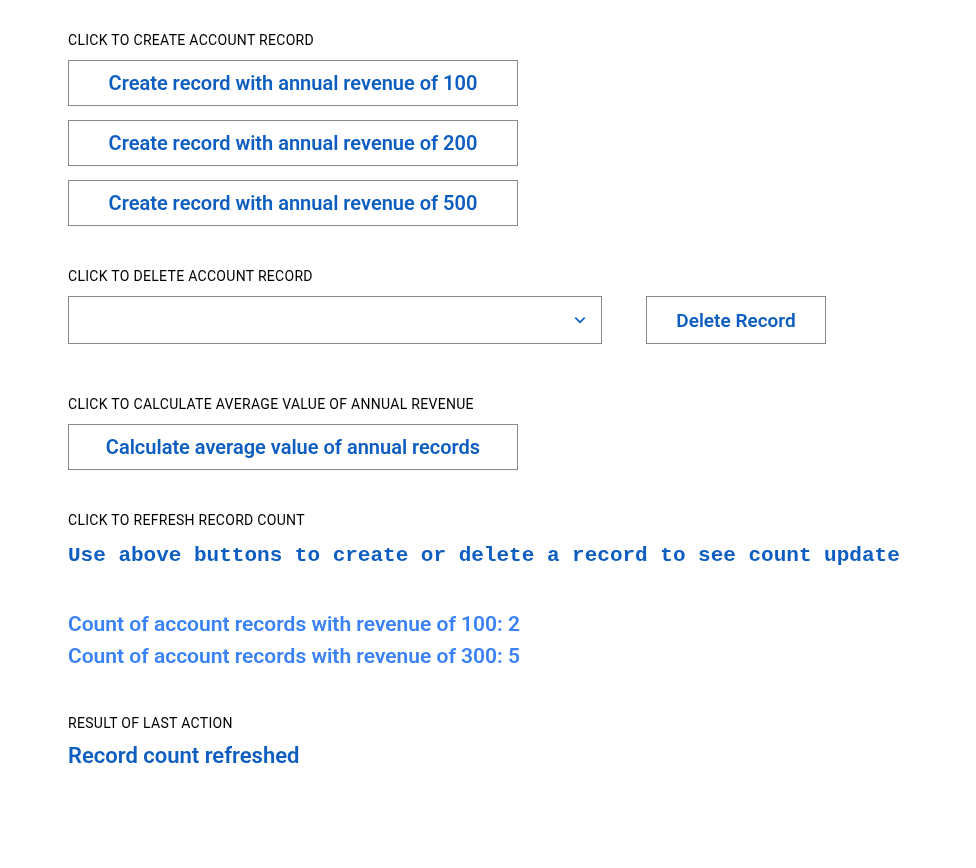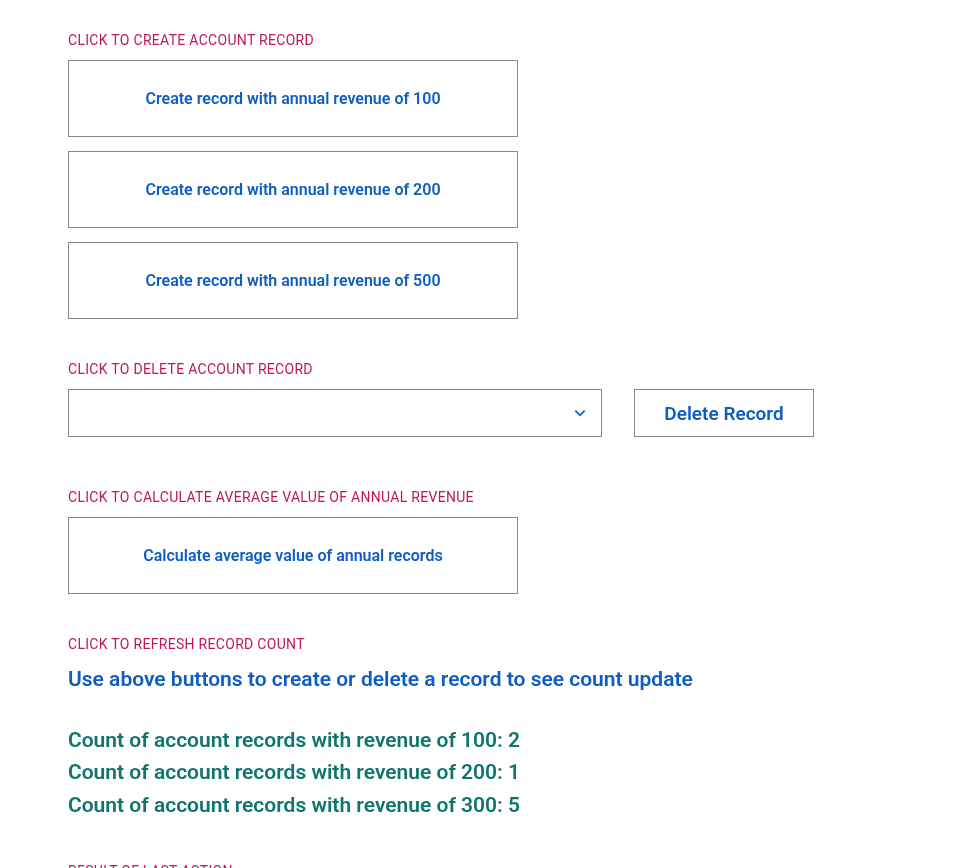--- a/index.html
+++ b/index.html
@@ -9,33 +9,33 @@
     }
     body {
       font-family: "Segoe UI", -apple-system, BlinkMacSystemFont, Roboto, "Helvetica Neue", Arial, sans-serif;
       background: #ffffff;
       padding: 32px 0 32px 68px;
       width: 976px;
     }
     .section-label {
       font-size: 14px;
       font-weight: 400;
-      color: #be185d;
+      color: #000000;
       letter-spacing: 0.3px;
       text-transform: uppercase;
       margin-bottom: 12px;
     }
     .btn {
       display: inline-block;
       background: #ffffff;
       color: #0e5ec1;
       border: 1px solid #8a8886;
-      font-size: 16px;
+      font-size: 20px;
       font-weight: 600;
-      padding: 28px 20px;
+      padding: 10px 20px;
       cursor: pointer;
       font-family: inherit;
       text-align: center;
       min-width: 450px;
     }
     .btn-small {
       min-width: 180px;
       font-size: 19px;
       padding: 10px 20px;
     }
@@ -47,21 +47,21 @@
     }
     .section {
       margin-bottom: 42px;
     }
     .section-tight {
       margin-bottom: 52px;
     }
     .delete-row {
       display: flex;
       align-items: stretch;
-      gap: 32px;
+      gap: 44px;
     }
     .select-wrap {
       position: relative;
       width: 534px;
       height: 48px;
       border: 1px solid #8a8886;
       background: #ffffff;
       cursor: pointer;
     }
     .select-chevron {
@@ -82,29 +82,30 @@
       color: #333;
       height: 100%;
     }
     .info-text {
       font-size: 21px;
       font-weight: 600;
       color: #0e5ec1;
       line-height: 1.5;
     }
     .info-block {
-      margin-bottom: 28px;
+      margin-bottom: 36px;
+      font-family: Liberation Mono, monospace;
     }
     .count-lines {
       margin-bottom: 20px;
     }
     .count-lines div {
       font-size: 21px;
       font-weight: 600;
-      color: #0f766e;
+      color: #3b82f6;
       line-height: 1.55;
     }
     .result-text {
       font-size: 22px;
       font-weight: 600;
       color: #0e5ec1;
     }
   </style>
 </head>
 <body>
@@ -138,20 +139,20 @@
   <button class="btn">Calculate average value of annual records</button>
 </div>
 
 <div class="section">
   <div class="section-label">CLICK TO REFRESH RECORD COUNT</div>
   <div class="info-block">
     <div class="info-text">Use above buttons to create or delete a record to see count update</div>
   </div>
   <div class="count-lines">
     <div>Count of account records with revenue of 100: 2</div>
-    <div>Count of account records with revenue of 200: 1</div>
     <div>Count of account records with revenue of 300: 5</div>
   </div>
 </div>
 
 <div>
   <div class="section-label">RESULT OF LAST ACTION</div>
+  <div class="result-text">Record count refreshed</div>
 </div>
 
 </body></html>

